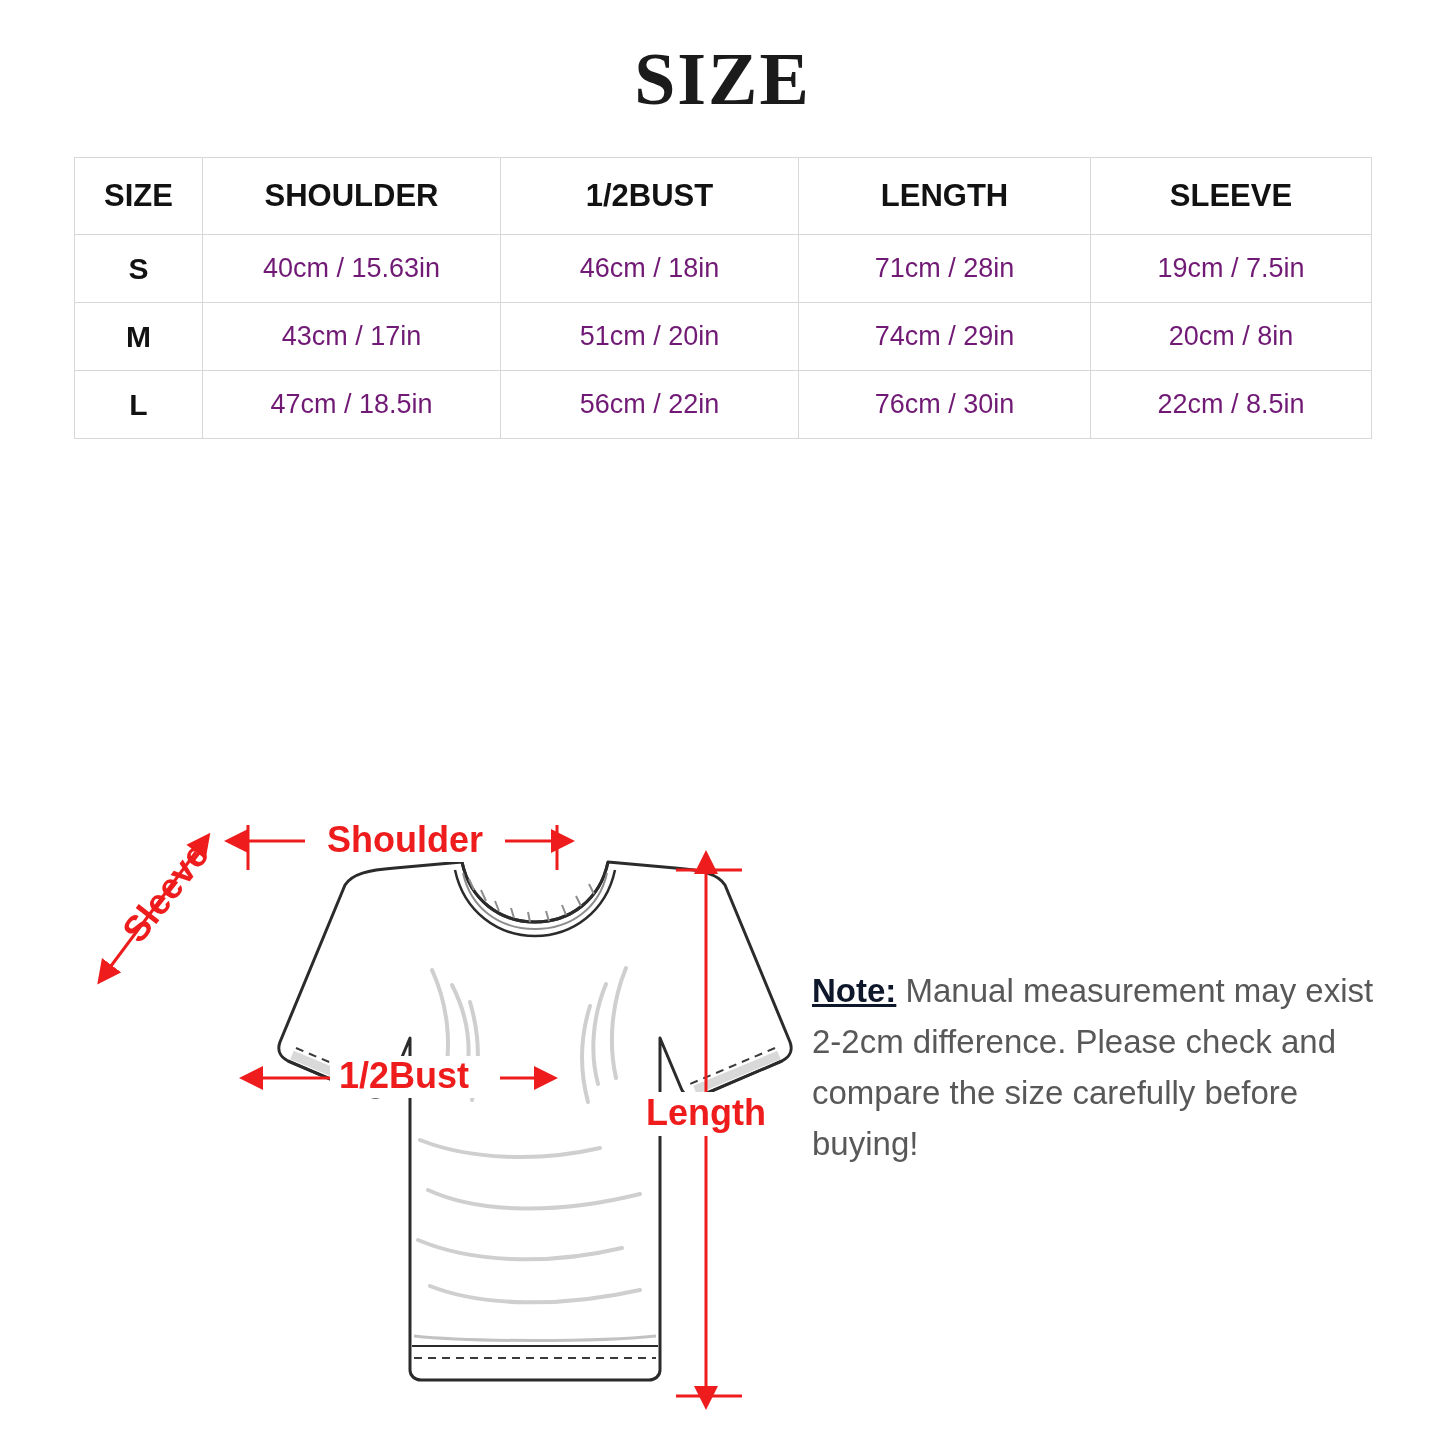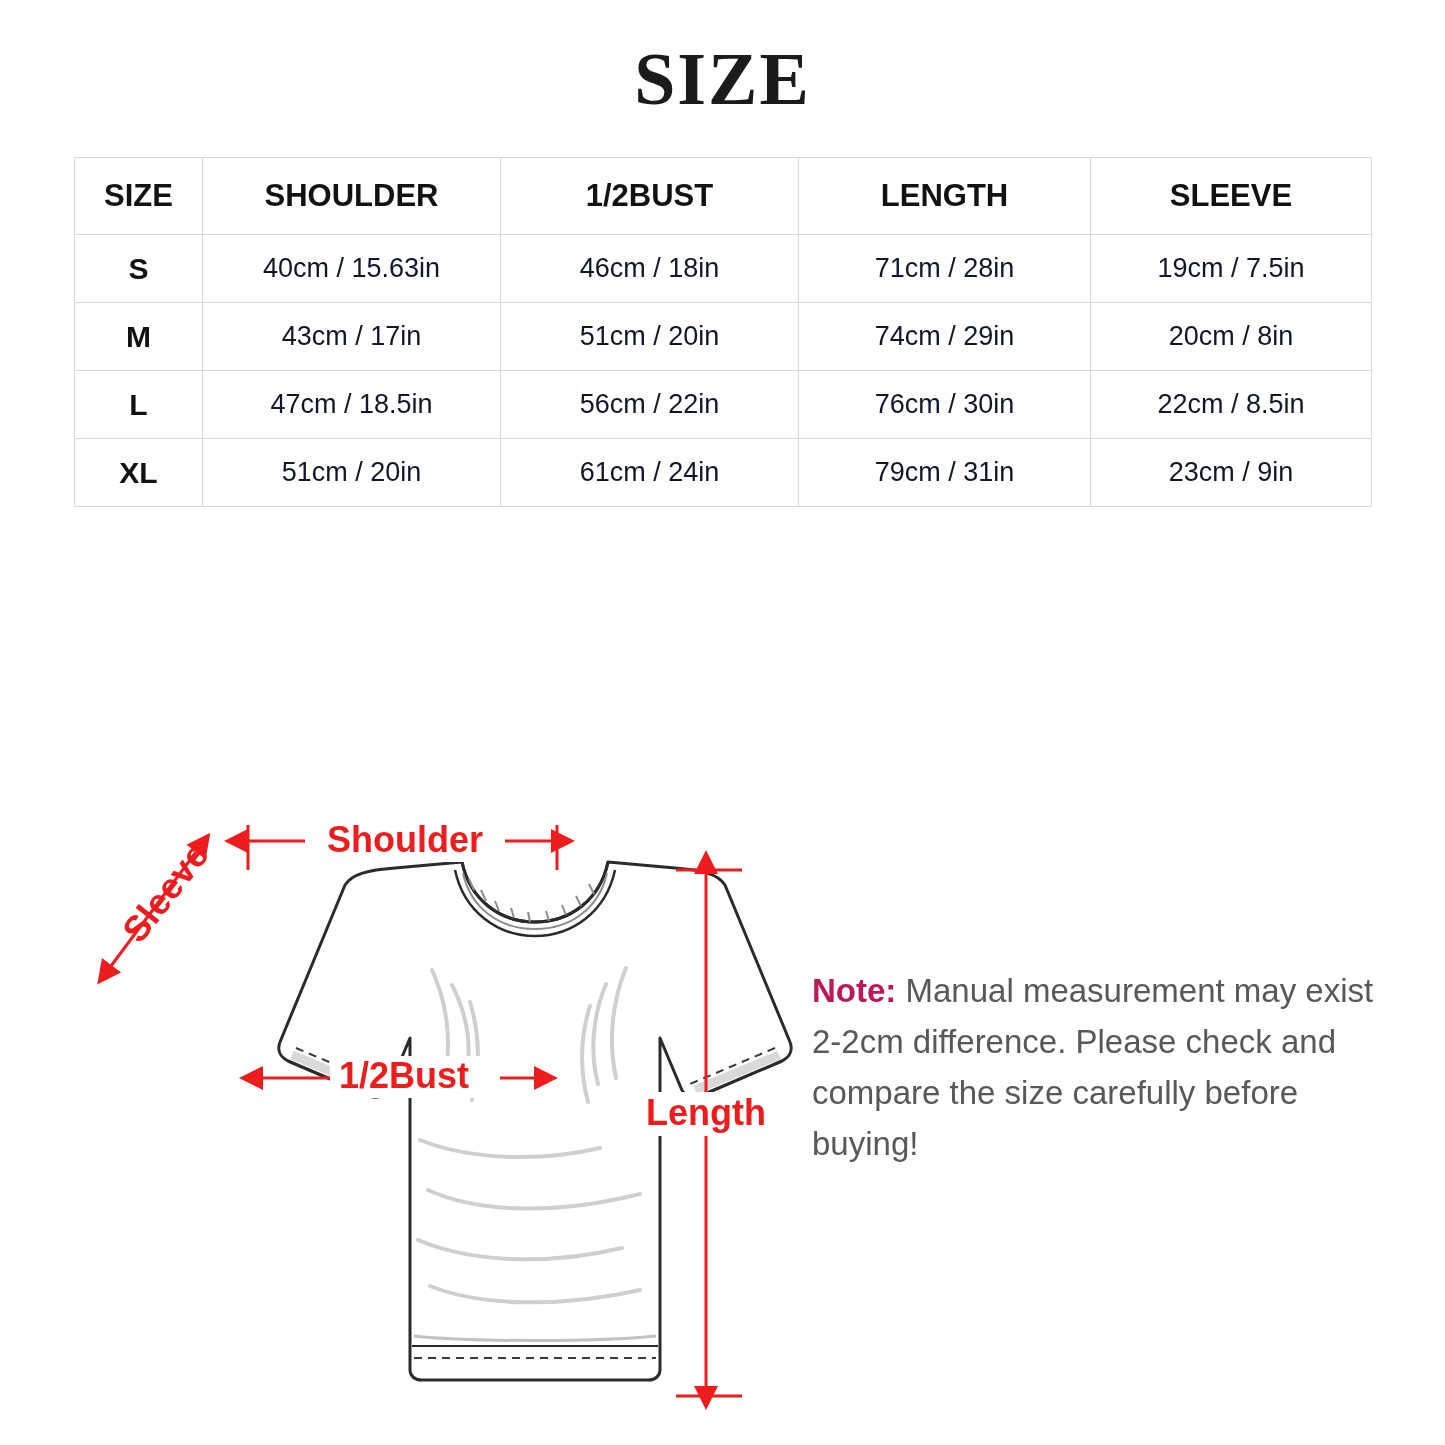--- a/index.html
+++ b/index.html
@@ -42,21 +42,21 @@
   }
   #size-table th {
     height: 74px;
     font-size: 31px;
     font-weight: 700;
     color: #121212;
   }
   #size-table td {
     height: 65px;
     font-size: 27px;
-    color: #0f172a;
+    color: #701a75;
   }
   #size-table td.size-cell {
     font-size: 30px;
     font-weight: 700;
     color: #121212;
   }
   col.c-size { width: 128px; }
   col.c-shoulder { width: 298px; }
   col.c-bust { width: 298px; }
   col.c-length { width: 292px; }
@@ -73,22 +73,23 @@
   #note {
     position: absolute;
     left: 812px;
     top: 965px;
     width: 580px;
     font-size: 33px;
     line-height: 1.55;
     color: #585858;
   }
   #note b {
-    color: #be185d;
-    font-weight: 700;
+    color: #0f172a;
+    font-weight: 700;
+    text-decoration: underline;
   }
 </style>
 </head>
 <body>
 
 <h1 id="title">SIZE</h1>
 
 <table id="size-table">
   <colgroup>
     <col class="c-size">
@@ -120,27 +121,20 @@
       <td>51cm / 20in</td>
       <td>74cm / 29in</td>
       <td>20cm / 8in</td>
     </tr>
     <tr>
       <td class="size-cell">L</td>
       <td>47cm / 18.5in</td>
       <td>56cm / 22in</td>
       <td>76cm / 30in</td>
       <td>22cm / 8.5in</td>
-    </tr>
-    <tr>
-      <td class="size-cell">XL</td>
-      <td>51cm / 20in</td>
-      <td>61cm / 24in</td>
-      <td>79cm / 31in</td>
-      <td>23cm / 9in</td>
     </tr>
   </tbody>
 </table>
 
 <svg id="diagram" viewBox="0 0 1445 675">
   <defs>
     <marker id="arrowStart" markerWidth="10" markerHeight="10" refX="8" refY="4" orient="auto">
       <path d="M8,0 L0,4 L8,8 z" fill="#ee1c1c"></path>
     </marker>
     <marker id="arrowEnd" markerWidth="10" markerHeight="10" refX="2" refY="4" orient="auto">

